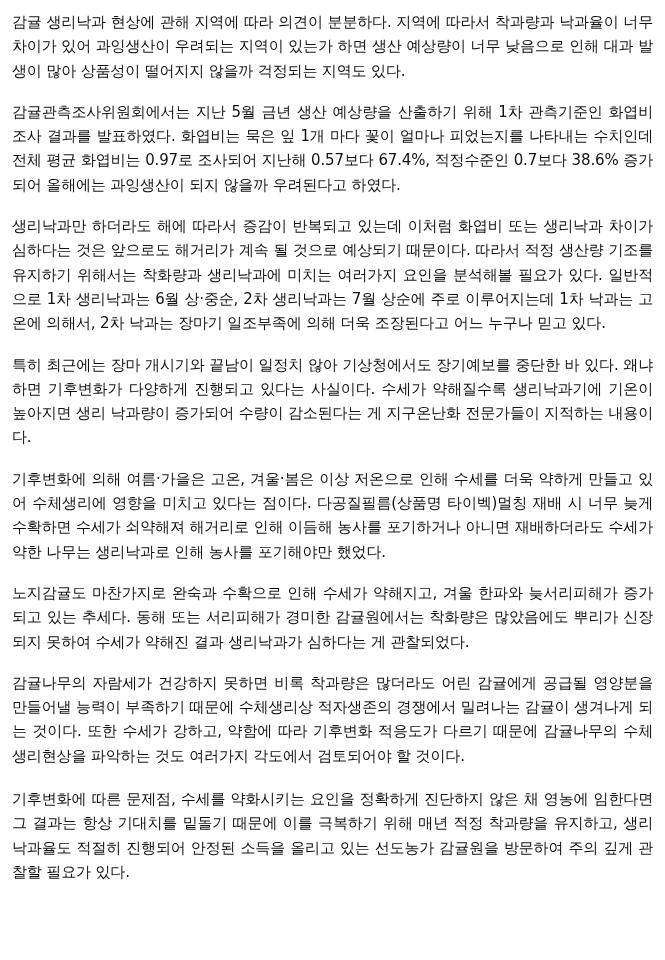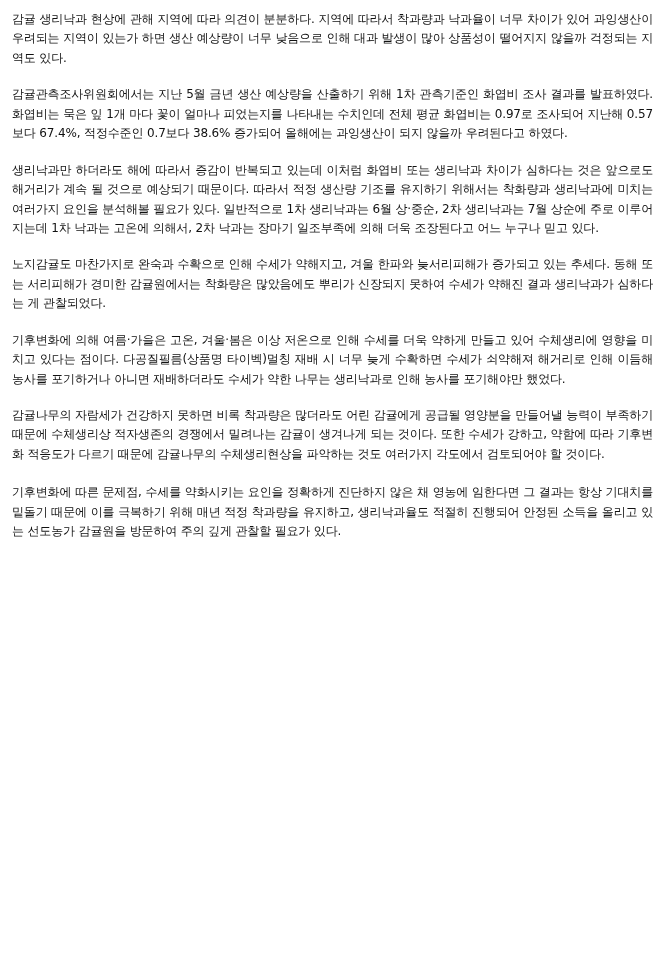--- a/index.html
+++ b/index.html
@@ -18,21 +18,21 @@
     width: 665px;
     min-height: 960px;
     box-sizing: border-box;
     padding: 10px 12px 12px 12px;
     background: #ffffff;
   }
   .article {
     display: block;
   }
   .para {
-    font-size: 12px;
+    font-size: 15px;
     line-height: 1.62;
     text-align: justify;
     text-justify: inter-character;
     word-break: break-all;
     margin: 0 0 17px 0;
     letter-spacing: -0.15px;
     color: #111111;
   }
   .para:last-child {
     margin-bottom: 16px;
@@ -42,18 +42,19 @@
   }
 </style>
 </head>
 <body>
 
 <div class="page">
   <article class="article">
     <p class="para">감귤 생리낙과 현상에 관해 지역에 따라 의견이 분분하다. 지역에 따라서 착과량과 낙과율이 너무 차이가 있어 과잉생산이 우려되는 지역이 있는가 하면 생산 예상량이 너무 낮음으로 인해 대과 발생이 많아 상품성이 떨어지지 않을까 걱정되는 지역도 있다.</p>
     <p class="para">감귤관측조사위원회에서는 지난 5월 금년 생산 예상량을 산출하기 위해 1차 관측기준인 화엽비 조사 결과를 발표하였다. 화엽비는 묵은 잎 1개 마다 꽃이 얼마나 피었는지를 나타내는 수치인데 전체 평균 화엽비는 0.97로 조사되어 지난해 0.57보다 67.4%, 적정수준인 0.7보다 38.6% 증가되어 올해에는 과잉생산이 되지 않을까 우려된다고 하였다.</p>
     <p class="para">생리낙과만 하더라도 해에 따라서 증감이 반복되고 있는데 이처럼 화엽비 또는 생리낙과 차이가 심하다는 것은 앞으로도 해거리가 계속 될 것으로 예상되기 때문이다. 따라서 적정 생산량 기조를 유지하기 위해서는 착화량과 생리낙과에 미치는 여러가지 요인을 분석해볼 필요가 있다. 일반적으로 1차 생리낙과는 6월 상·중순, 2차 생리낙과는 7월 상순에 주로 이루어지는데 1차 낙과는 고온에 의해서, 2차 낙과는 장마기 일조부족에 의해 더욱 조장된다고 어느 누구나 믿고 있다.</p>
+    <p class="para">특히 최근에는 장마 개시기와 끝남이 일정치 않아 기상청에서도 장기예보를 중단한 바 있다. 왜냐하면 기후변화가 다양하게 진행되고 있다는 사실이다. 수세가 약해질수록 생리낙과기에 기온이 높아지면 생리 낙과량이 증가되어 수량이 감소된다는 게 지구온난화 전문가들이 지적하는 내용이다.</p>
+    <p class="para">기후변화에 의해 여름·가을은 고온, 겨울·봄은 이상 저온으로 인해 수세를 더욱 약하게 만들고 있어 수체생리에 영향을 미치고 있다는 점이다. 다공질필름(상품명 타이벡)멀칭 재배 시 너무 늦게 수확하면 수세가 쇠약해져 해거리로 인해 이듬해 농사를 포기하거나 아니면 재배하더라도 수세가 약한 나무는 생리낙과로 인해 농사를 포기해야만 했었다.</p>
     <p class="para">노지감귤도 마찬가지로 완숙과 수확으로 인해 수세가 약해지고, 겨울 한파와 늦서리피해가 증가되고 있는 추세다. 동해 또는 서리피해가 경미한 감귤원에서는 착화량은 많았음에도 뿌리가 신장되지 못하여 수세가 약해진 결과 생리낙과가 심하다는 게 관찰되었다.</p>
-    <p class="para">기후변화에 의해 여름·가을은 고온, 겨울·봄은 이상 저온으로 인해 수세를 더욱 약하게 만들고 있어 수체생리에 영향을 미치고 있다는 점이다. 다공질필름(상품명 타이벡)멀칭 재배 시 너무 늦게 수확하면 수세가 쇠약해져 해거리로 인해 이듬해 농사를 포기하거나 아니면 재배하더라도 수세가 약한 나무는 생리낙과로 인해 농사를 포기해야만 했었다.</p>
     <p class="para tight">감귤나무의 자람세가 건강하지 못하면 비록 착과량은 많더라도 어린 감귤에게 공급될 영양분을 만들어낼 능력이 부족하기 때문에 수체생리상 적자생존의 경쟁에서 밀려나는 감귤이 생겨나게 되는 것이다. 또한 수세가 강하고, 약함에 따라 기후변화 적응도가 다르기 때문에 감귤나무의 수체생리현상을 파악하는 것도 여러가지 각도에서 검토되어야 할 것이다.</p>
     <p class="para">기후변화에 따른 문제점, 수세를 약화시키는 요인을 정확하게 진단하지 않은 채 영농에 임한다면 그 결과는 항상 기대치를 밑돌기 때문에 이를 극복하기 위해 매년 적정 착과량을 유지하고, 생리낙과율도 적절히 진행되어 안정된 소득을 올리고 있는 선도농가 감귤원을 방문하여 주의 깊게 관찰할 필요가 있다.</p>
   </article>
 </div>
 
 </body></html>

